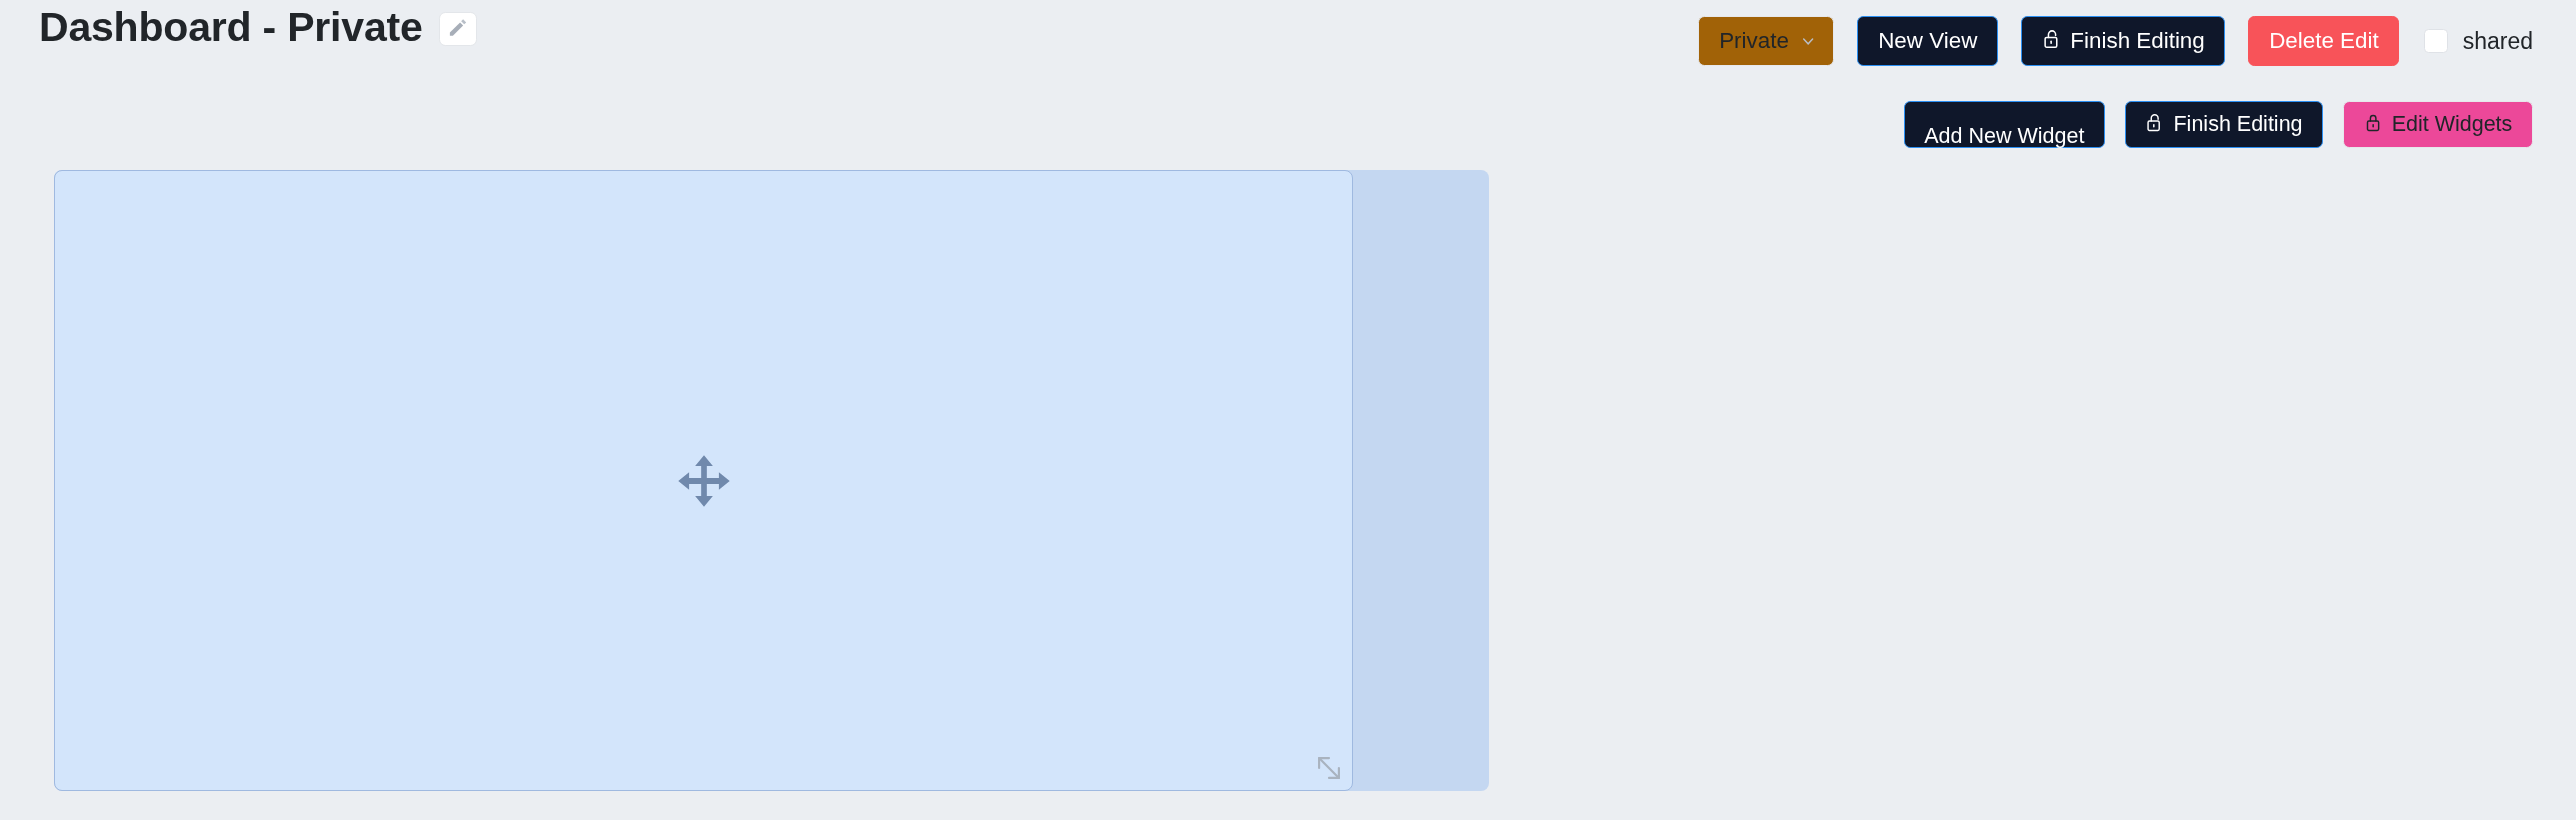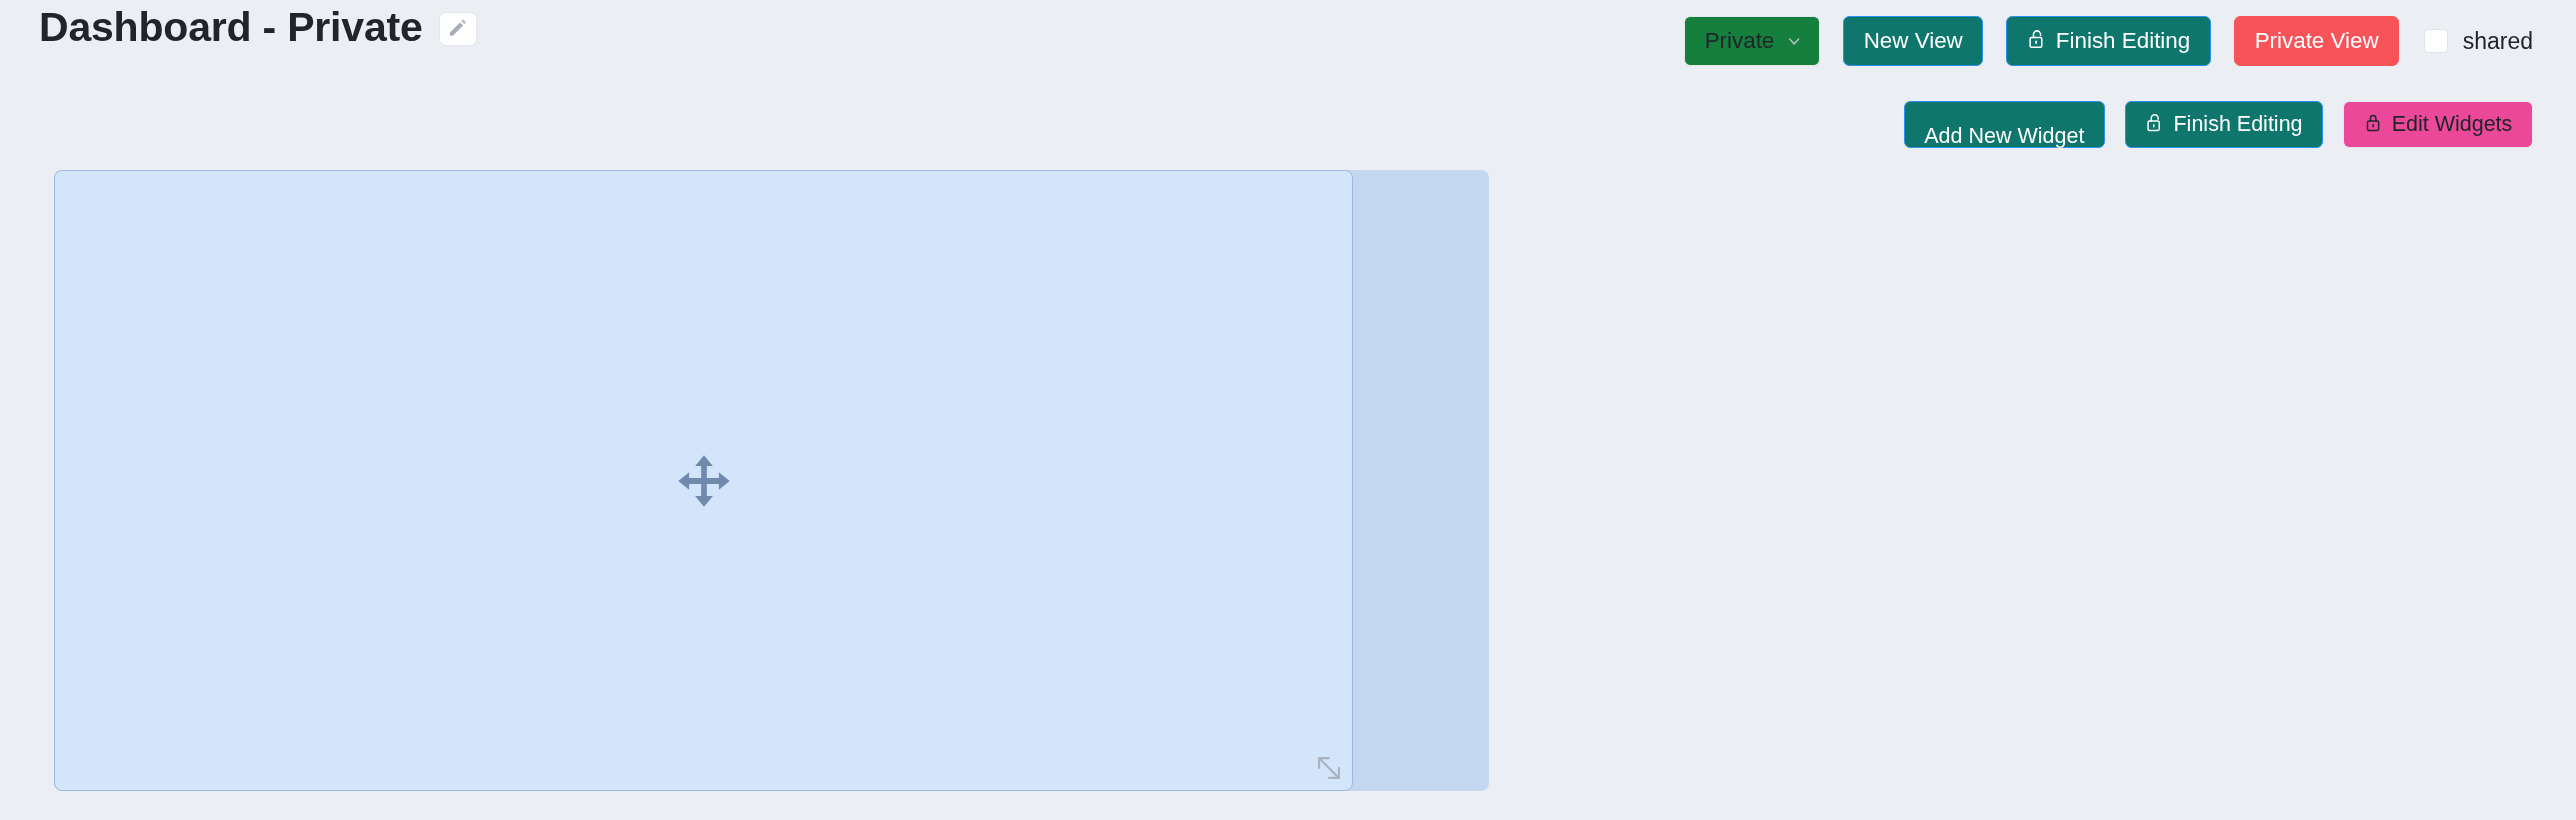--- a/index.html
+++ b/index.html
@@ -82,41 +82,41 @@
     border: 0.9px solid transparent;
     cursor: pointer;
     display: inline-flex;
     align-items: center;
     justify-content: center;
     gap: 9px;
     white-space: nowrap;
     padding: 0 19.7px;
   }
   .btn-primary {
-    background: #0f766e;
+    background: #0f172a;
     color: #ffffff;
     border-color: #2b90f4;
   }
   .btn-danger {
     background: #f85359;
     color: #ffffff;
     border-color: #f85359;
   }
   .btn-light {
     background: #ec4899;
     color: #212529;
     border-color: #e6e8ec;
   }
   .btn-r1 { height: 50px; }
   .btn-r2 { height: 47px; font-size: 21.5px; }
 
   #view-select {
     height: 50px;
     min-width: 136px;
-    background: #15803d;
+    background: #a16207;
     border: 0.9px solid #e6e8ec;
     border-radius: 6.3px;
     display: inline-flex;
     align-items: center;
     gap: 12.5px;
     padding: 0 16px 0 19.7px;
     cursor: pointer;
     margin-right: 23px;
   }
   #view-select-label {
@@ -235,21 +235,21 @@
         <svg width="19.7" height="21.5" viewBox="0 0 22 24" aria-hidden="true">
           <rect x="3.5" y="10.5" width="13" height="11" rx="1.6" fill="none" stroke="#ffffff" stroke-width="1.7"></rect>
           <path d="M7.2 10.5 V7.2 a4 4 0 0 1 8 0 V8.4" fill="none" stroke="#ffffff" stroke-width="1.7" stroke-linecap="round"></path>
           <rect x="9.3" y="14" width="1.8" height="4" rx="0.9" fill="#ffffff"></rect>
         </svg>
       </span>
       <span>Finish Editing</span>
     </button>
 
     <button id="delete-view-button" class="btn btn-danger btn-r1">
-      <span>Private View</span>
+      <span>Delete Edit</span>
     </button>
 
     <label id="shared-toggle">
       <span id="shared-checkbox"></span>
       <span id="shared-label">shared</span>
     </label>
 
   </div>
 
   <div id="controls-row-2">

